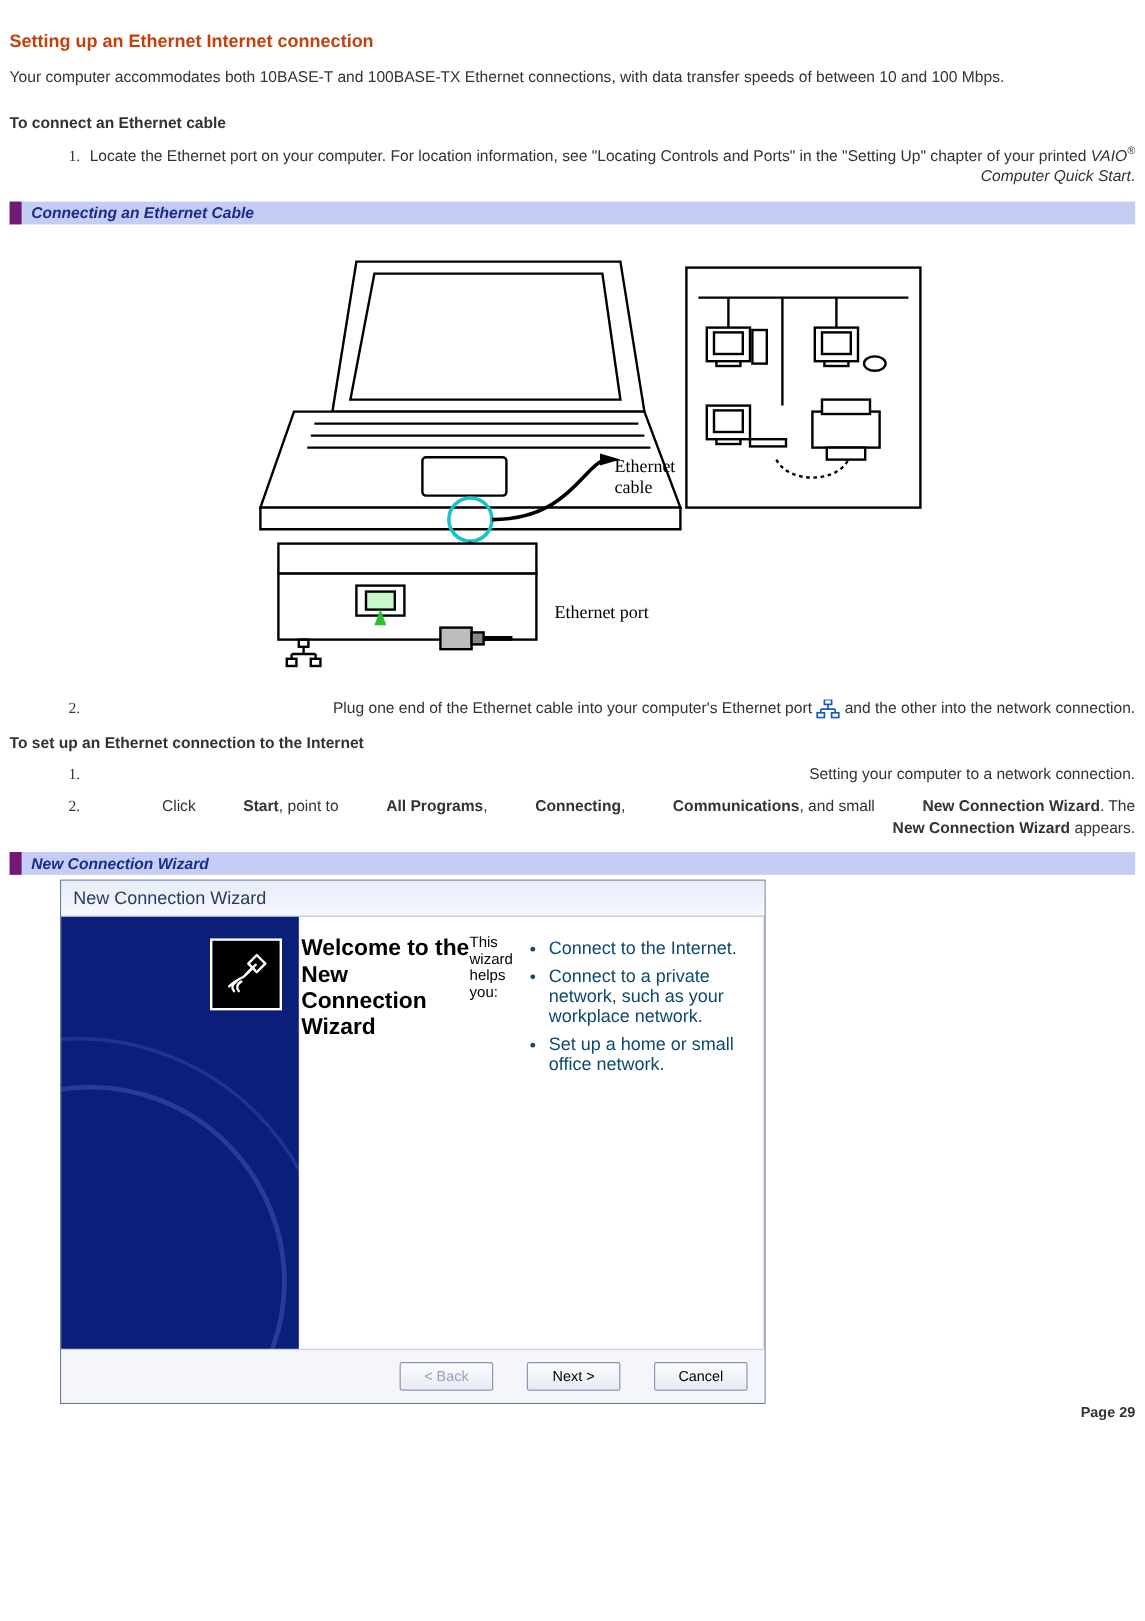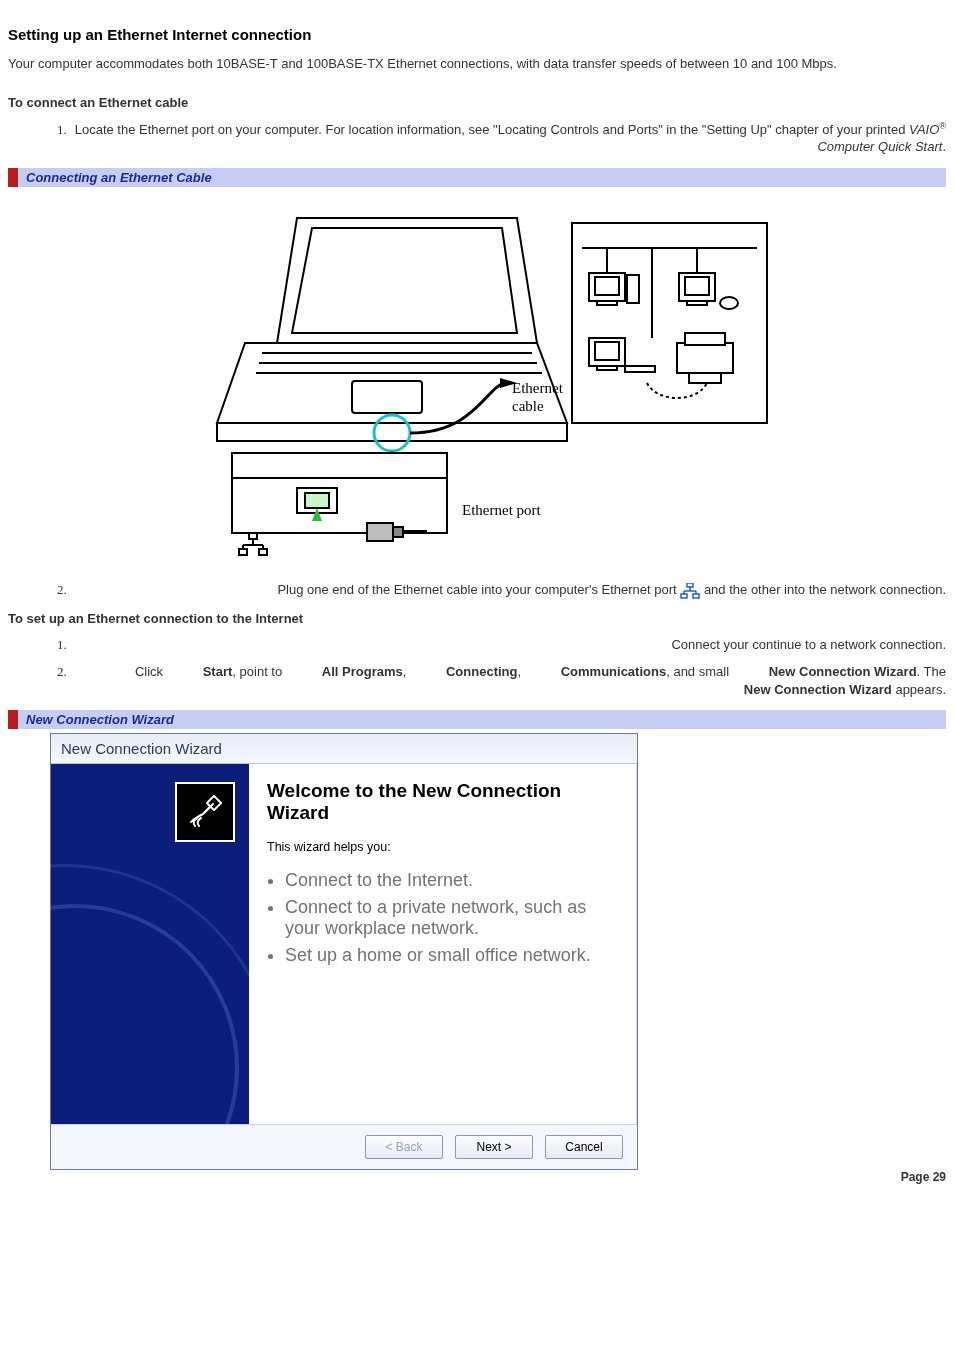--- a/index.html
+++ b/index.html
@@ -5,21 +5,21 @@
   body {
     margin: 0;
     padding: 8px;
     font-family: Verdana, Geneva, sans-serif;
     font-size: 13px;
     color: #333;
     background: #fff;
     width: 938px;
   }
   h2.page-title {
-    color: #000000;
+    color: #c2410c;
     font-size: 15px;
     font-weight: bold;
     margin: 18px 0 12px 0;
   }
   p.intro {
     margin: 6px 0 22px 0;
     line-height: 1.35;
   }
   .subhead {
     font-weight: bold;
@@ -40,21 +40,21 @@
     font-size: 13px;
   }
   .caption-bar {
     background: #c5cdf5;
     color: #1a2d8a;
     font-style: italic;
     font-weight: bold;
     padding: 2px 8px;
     margin: 4px 0 0 0;
     font-size: 13px;
-    border-left: 10px solid #b91c1c;
+    border-left: 10px solid #701a75;
   }
   .italic-product {
     font-style: italic;
   }
   sup.reg {
     font-size: 9px;
     vertical-align: super;
   }
   .bold { font-weight: bold; margin-left: 36px; }
 
@@ -117,56 +117,55 @@
     width: 56px; height: 56px;
     border: 2px solid #fff;
     background: #000;
     display: flex;
     align-items: center;
     justify-content: center;
   }
   .side-icon svg { width: 40px; height: 40px; }
   .wizard-main {
     flex: 1;
-    padding: 10px 18px 10px 18px;
+    padding: 10px 18px 10px 2px;
     display: flex;
-    flex-direction: column;
   }
   .wizard-h1 {
     font-family: Tahoma, Verdana, sans-serif;
     font-size: 19px;
     font-weight: bold;
     color: #000;
     margin: 6px 0 12px 0;
     line-height: 1.15;
   }
   .wizard-p {
     font-size: 12.5px;
     margin: 4px 0 8px 0;
     color: #000000;
   }
   .wizard-ul {
     margin: 2px 0 8px 0;
     padding-left: 18px;
-    font-size: 18px;
-    color: #737373;
+    font-size: 15px;
+    color: #0c4a6e;
   }
   .wizard-ul li { margin: 6px 0; }
   .wizard-continue {
     margin-top: auto;
     font-size: 12.5px;
     padding-bottom: 12px;
   }
   .wizard-footer {
     border-top: 1px solid #c9d0e4;
     background: #f4f6fb;
     padding: 10px 14px;
     display: flex;
     justify-content: flex-end;
-    gap: 12px;
+    gap: 28px;
   }
   .wizard-footer button {
     min-width: 78px;
     height: 24px;
     font-family: Tahoma, sans-serif;
     font-size: 12px;
     border: 1px solid #8a97b8;
     background: linear-gradient(#fdfdfe, #e6eaf3);
     border-radius: 2px;
     cursor: pointer;
@@ -307,21 +306,21 @@
         </g>
       </svg>
     </span>
     <span>and the other into the network connection.</span>
   </li>
 </ol>
 
 <div class="subhead">To set up an Ethernet connection to the Internet</div>
 
 <ol class="steps">
-  <li>Connect your continue to a network connection.</li>
+  <li>Setting your computer to a network connection.</li>
   <li>
     <span>Click </span><span class="bold">Start</span><span>, point to </span><span class="bold">All Programs</span><span>, </span><span class="bold">Connecting</span><span>, </span><span class="bold">Communications</span><span>, and small </span><span class="bold">New Connection Wizard</span><span>. The </span><span class="bold">New Connection Wizard</span><span> appears.</span>
   </li>
 </ol>
 
 <div class="caption-bar">New Connection Wizard</div>
 
 <div class="wizard-wrap">
   <div class="wizard">
     <div class="wizard-titlebar">New Connection Wizard</div>

